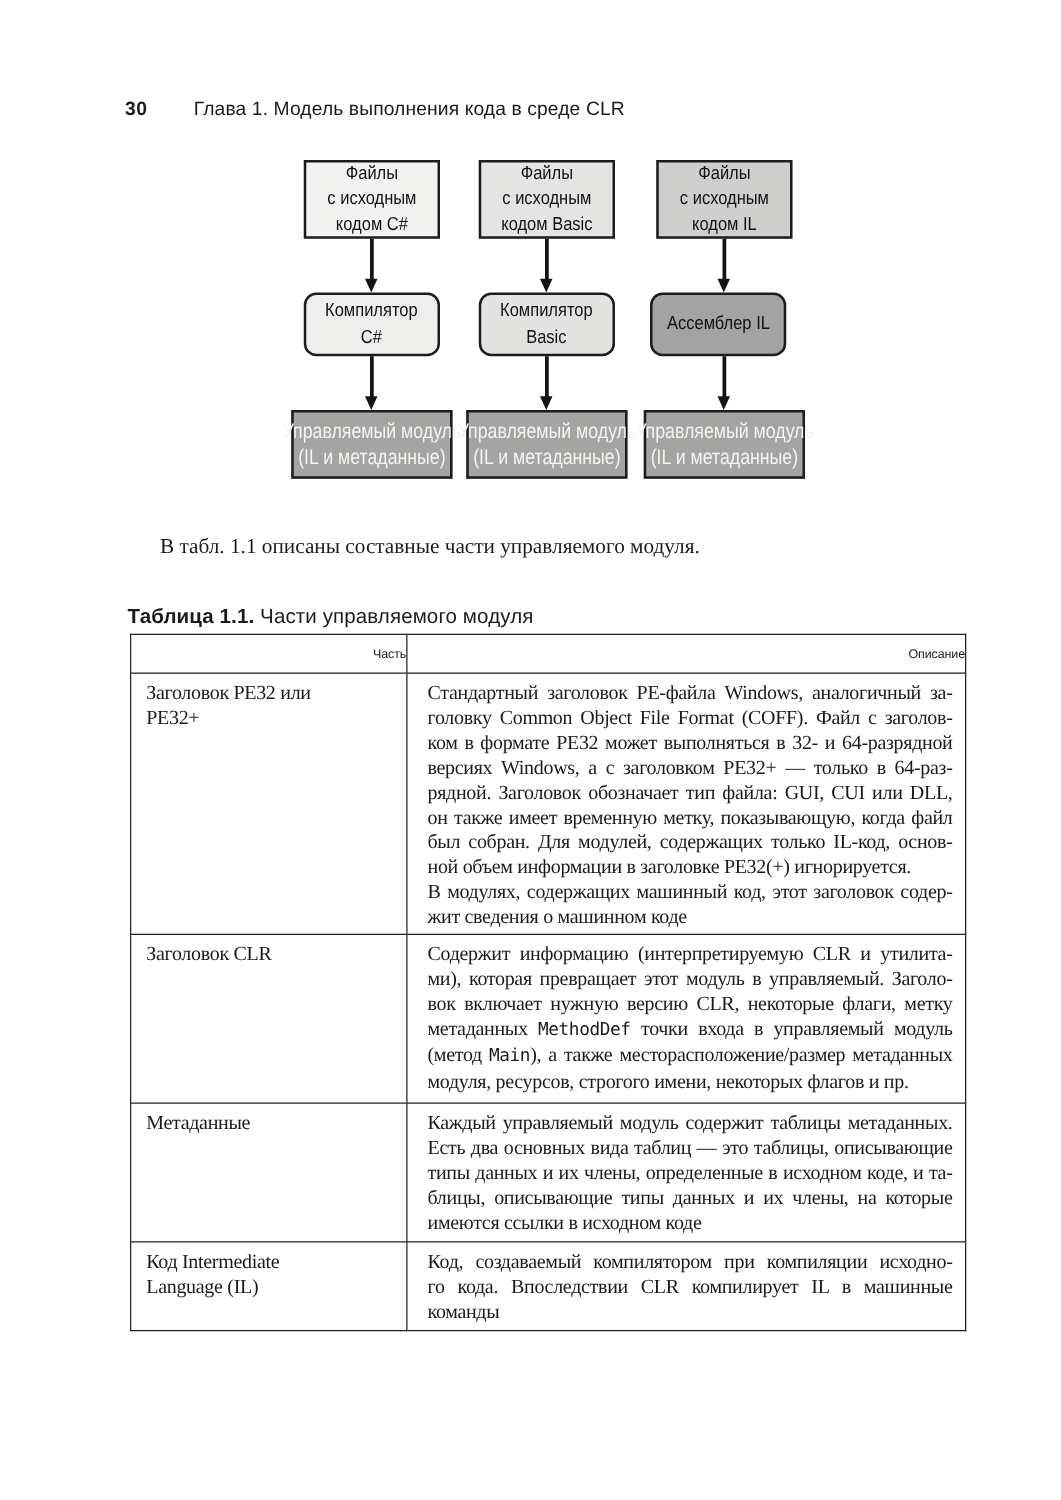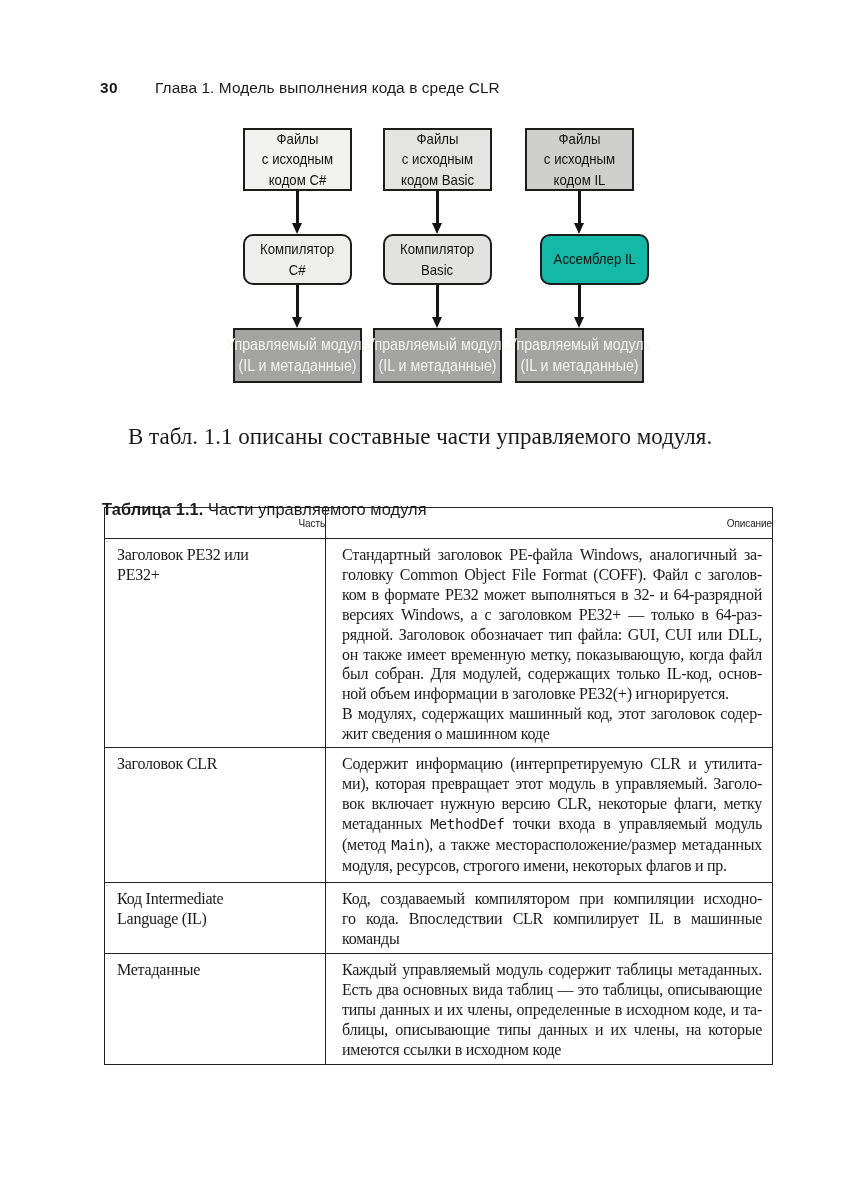--- a/index.html
+++ b/index.html
@@ -25,25 +25,25 @@
   .arrow-shaft { position: absolute; width: 2.2px; background: #141414; }
   .arrow-head { position: absolute; width: 0; height: 0;
                 border-left: 5.6px solid transparent; border-right: 5.6px solid transparent;
                 border-top: 11px solid #141414; }
   .figcap { position: absolute; top: 391px; left: 104px; width: 668px; text-align: center;
             font-size: 16.2px; line-height: 18px; letter-spacing: -0.1px; }
   .figcap b { letter-spacing: 0.2px; }
 
   
   .bodytext { position: absolute; left: 104px; top: 426px; width: 668px;
-              font-family: "Liberation Serif", serif; font-size: 23px; line-height: 21px;
+              font-family: "Liberation Serif", serif; font-size: 17px; line-height: 21px;
               text-indent: 24px; }
 
   
-  .tabhead { position: absolute; left: 102px; top: 500px; font-size: 16.4px; line-height: 18px; letter-spacing: 0.1px; }
+  .tabhead { position: absolute; left: 102px; top: 484px; font-size: 16.4px; line-height: 18px; letter-spacing: 0.1px; }
   .tabhead b { letter-spacing: 0.1px; }
 
   
   .tbl { position: absolute; left: 104px; top: 507px; width: 668px; border-collapse: collapse;
          table-layout: fixed; }
   .tbl td, .tbl th { border: 1px solid #222222; vertical-align: top; overflow: hidden; }
   .tbl th { text-align: right; font-size: 10px; font-weight: normal; height: 31px;
             vertical-align: middle; padding: 0 0 0 12px; letter-spacing: -0.1px; }
   .tbl th + th { padding-left: 16px; }
   .tbl col.c1 { width: 221px; }
@@ -89,21 +89,21 @@
       <div class="dbox mod" style="left: 373px; top: 328px; width: 129px; height: 55px; background: rgb(164, 164, 163);">
         <div>Управляемый модуль<br>(IL и метаданные)</div>
       </div>
       <div class="arrow-shaft" style="left: 436.4px; top: 191px; height: 33px;"></div>
       <div class="arrow-head" style="left: 431.9px; top: 223px;"></div>
       <div class="arrow-shaft" style="left: 436.4px; top: 285px; height: 33px;"></div>
       <div class="arrow-head" style="left: 431.9px; top: 317px;"></div>
       <div class="dbox src" style="left: 525px; top: 128px; width: 109px; height: 63px; background: rgb(207, 207, 206);">
         <div>Файлы<br>с исходным<br>кодом IL</div>
       </div>
-      <div class="dbox cmp" style="left: 540px; top: 234px; width: 109px; height: 51px; background: #14b8a6;">
+      <div class="dbox cmp" style="left: 520px; top: 234px; width: 109px; height: 51px; background: #a3a3a3;">
         <div>Ассемблер IL</div>
       </div>
       <div class="dbox mod" style="left: 515px; top: 328px; width: 129px; height: 55px; background: rgb(164, 164, 163);">
         <div>Управляемый модуль<br>(IL и метаданные)</div>
       </div>
       <div class="arrow-shaft" style="left: 578.4px; top: 191px; height: 33px;"></div>
       <div class="arrow-head" style="left: 573.9px; top: 223px;"></div>
       <div class="arrow-shaft" style="left: 578.4px; top: 285px; height: 33px;"></div>
       <div class="arrow-head" style="left: 573.9px; top: 317px;"></div>
     </div>
@@ -152,39 +152,39 @@
           </td>
           <td class="desc">
             <div class="jline">Содержит информацию (интерпретируемую CLR и утилита-</div>
             <div class="jline">ми), которая превращает этот модуль в управляемый. Заголо-</div>
             <div class="jline">вок включает нужную версию CLR, некоторые флаги, метку</div>
             <div class="jline">метаданных <span class="mono">MethodDef</span> точки входа в управляемый модуль</div>
             <div class="jline">(метод <span class="mono">Main</span>), а также месторасположение/размер метаданных</div>
             <div class="jline last">модуля, ресурсов, строгого имени, некоторых флагов и пр.</div>
           </td>
         </tr>
-        <tr style="height: 71px;">
-          <td>
-            <div class="partline">Код Intermediate</div>
-            <div class="partline">Language (IL)</div>
-          </td>
-          <td class="desc">
-            <div class="jline">Код, создаваемый компилятором при компиляции исходно-</div>
-            <div class="jline">го кода. Впоследствии CLR компилирует IL в машинные</div>
-            <div class="jline last">команды</div>
-          </td>
-        </tr>
         <tr style="height: 111px;">
           <td>
             <div class="partline">Метаданные</div>
           </td>
           <td class="desc">
             <div class="jline">Каждый управляемый модуль содержит таблицы метаданных.</div>
             <div class="jline">Есть два основных вида таблиц — это таблицы, описывающие</div>
             <div class="jline">типы данных и их члены, определенные в исходном коде, и та-</div>
             <div class="jline">блицы, описывающие типы данных и их члены, на которые</div>
             <div class="jline last">имеются ссылки в исходном коде</div>
           </td>
         </tr>
+        <tr style="height: 71px;">
+          <td>
+            <div class="partline">Код Intermediate</div>
+            <div class="partline">Language (IL)</div>
+          </td>
+          <td class="desc">
+            <div class="jline">Код, создаваемый компилятором при компиляции исходно-</div>
+            <div class="jline">го кода. Впоследствии CLR компилирует IL в машинные</div>
+            <div class="jline last">команды</div>
+          </td>
+        </tr>
       </tbody>
   </table>
 
 </div>
 
 </body></html>

